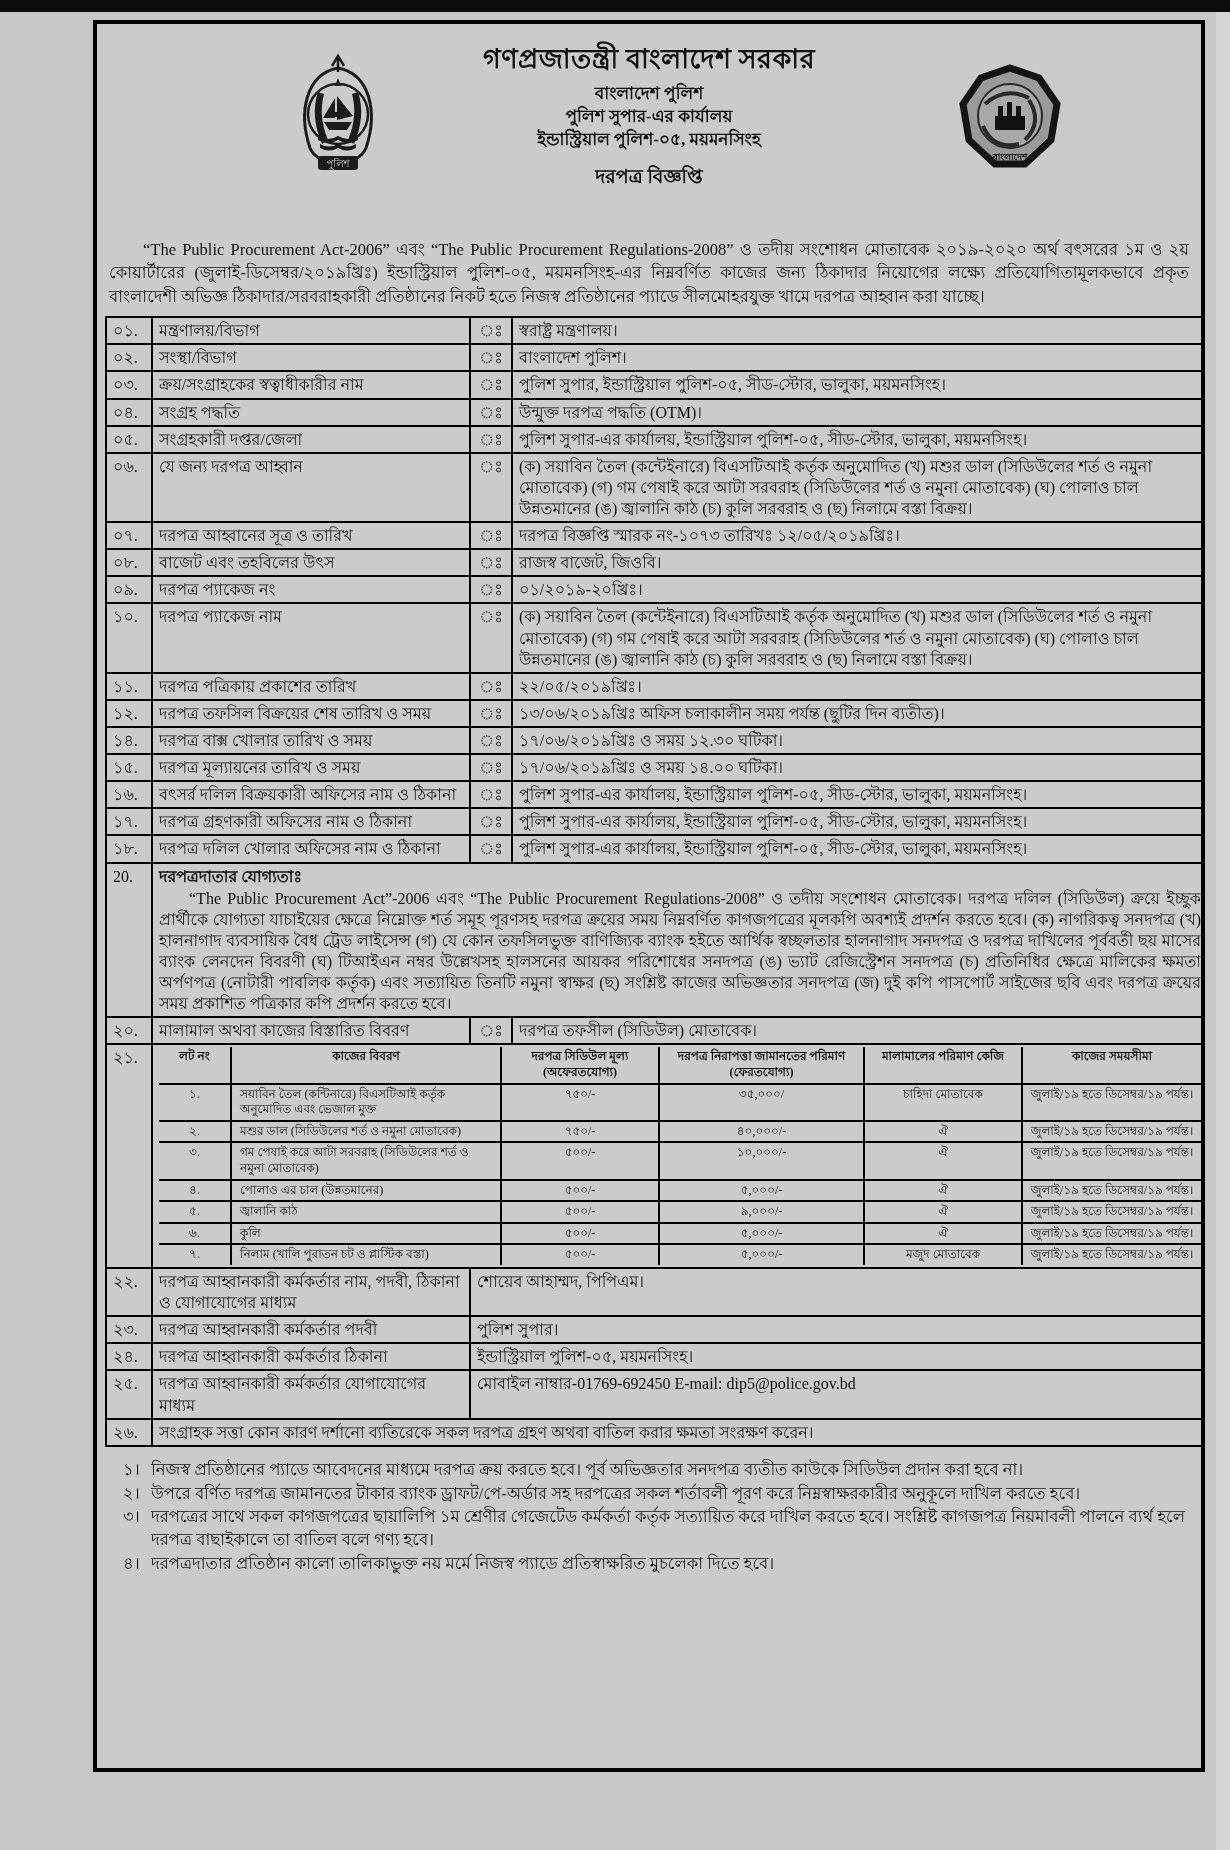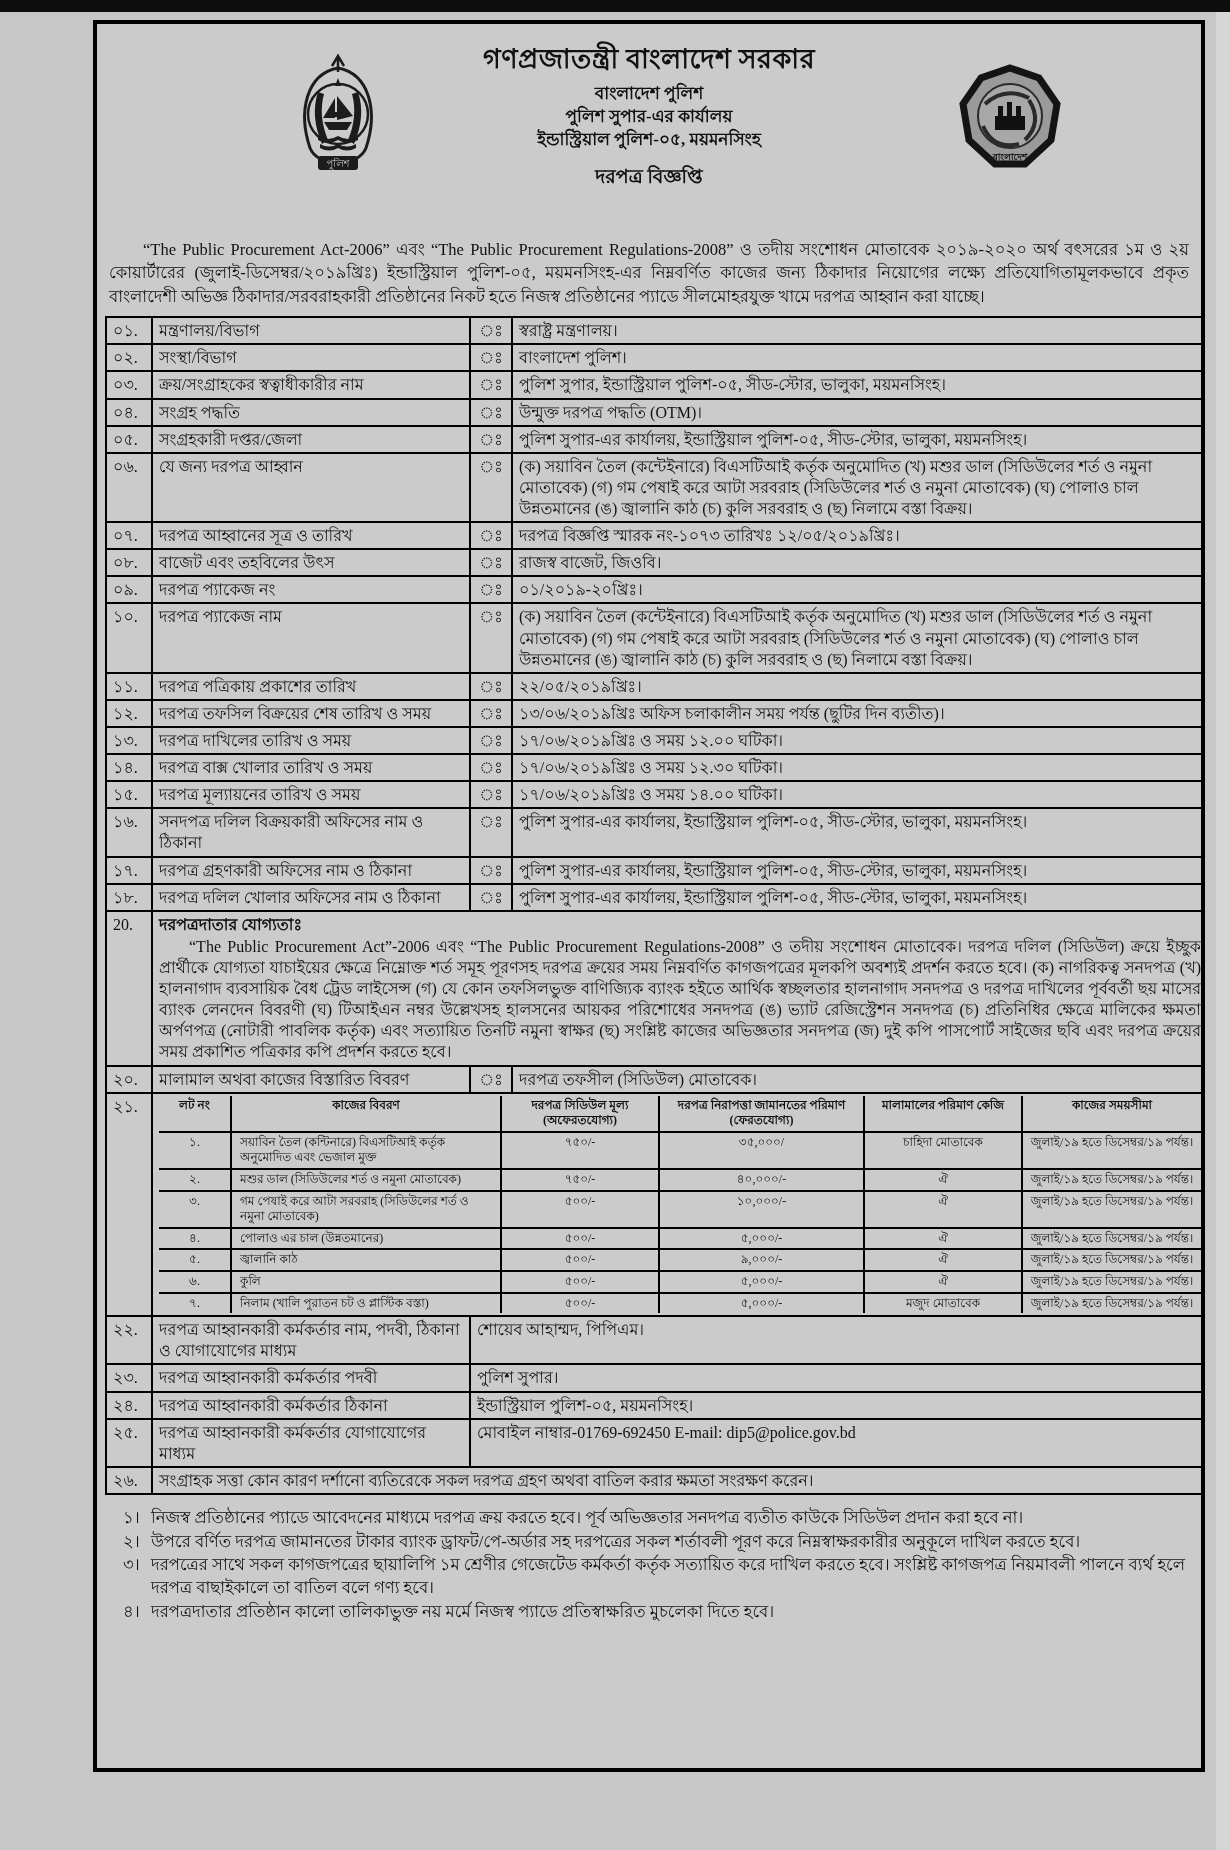--- a/index.html
+++ b/index.html
@@ -195,40 +195,34 @@
           <td class="cln">ঃ</td>
           <td class="val">২২/০৫/২০১৯খ্রিঃ।</td>
         </tr>
     <tr>
           <td class="sn">১২.</td>
           <td class="lbl">দরপত্র তফসিল বিক্রয়ের  শেষ তারিখ ও  সময়</td>
           <td class="cln">ঃ</td>
           <td class="val">১৩/০৬/২০১৯খ্রিঃ অফিস চলাকালীন সময় পর্যন্ত (ছুটির দিন ব্যতীত)।</td>
         </tr>
     <tr>
-          <td class="sn">১৩.</td>
-          <td class="lbl">দরপত্র দাখিলের তারিখ ও সময়</td>
-          <td class="cln">ঃ</td>
-          <td class="val">১৭/০৬/২০১৯খ্রিঃ ও সময় ১২.০০ ঘটিকা।</td>
-        </tr>
-    <tr>
           <td class="sn">১৪.</td>
           <td class="lbl">দরপত্র বাক্স খোলার তারিখ ও সময়</td>
           <td class="cln">ঃ</td>
           <td class="val">১৭/০৬/২০১৯খ্রিঃ ও সময় ১২.৩০ ঘটিকা।</td>
         </tr>
     <tr>
           <td class="sn">১৫.</td>
           <td class="lbl">দরপত্র মূল্যায়নের তারিখ ও সময়</td>
           <td class="cln">ঃ</td>
           <td class="val">১৭/০৬/২০১৯খ্রিঃ ও সময় ১৪.০০ ঘটিকা।</td>
         </tr>
     <tr>
           <td class="sn">১৬.</td>
-          <td class="lbl">সনদপত্র দলিল বিক্রয়কারী অফিসের নাম ও ঠিকানা</td>
+          <td class="lbl">বৎসর্র দলিল বিক্রয়কারী অফিসের নাম ও ঠিকানা</td>
           <td class="cln">ঃ</td>
           <td class="val">পুলিশ সুপার-এর কার্যালয়, ইন্ডাস্ট্রিয়াল পুলিশ-০৫, সীড-স্টোর, ভালুকা, ময়মনসিংহ।</td>
         </tr>
     <tr>
           <td class="sn">১৭.</td>
           <td class="lbl">দরপত্র গ্রহণকারী অফিসের নাম ও ঠিকানা</td>
           <td class="cln">ঃ</td>
           <td class="val">পুলিশ সুপার-এর কার্যালয়, ইন্ডাস্ট্রিয়াল পুলিশ-০৫, সীড-স্টোর, ভালুকা, ময়মনসিংহ।</td>
         </tr>
     <tr>

